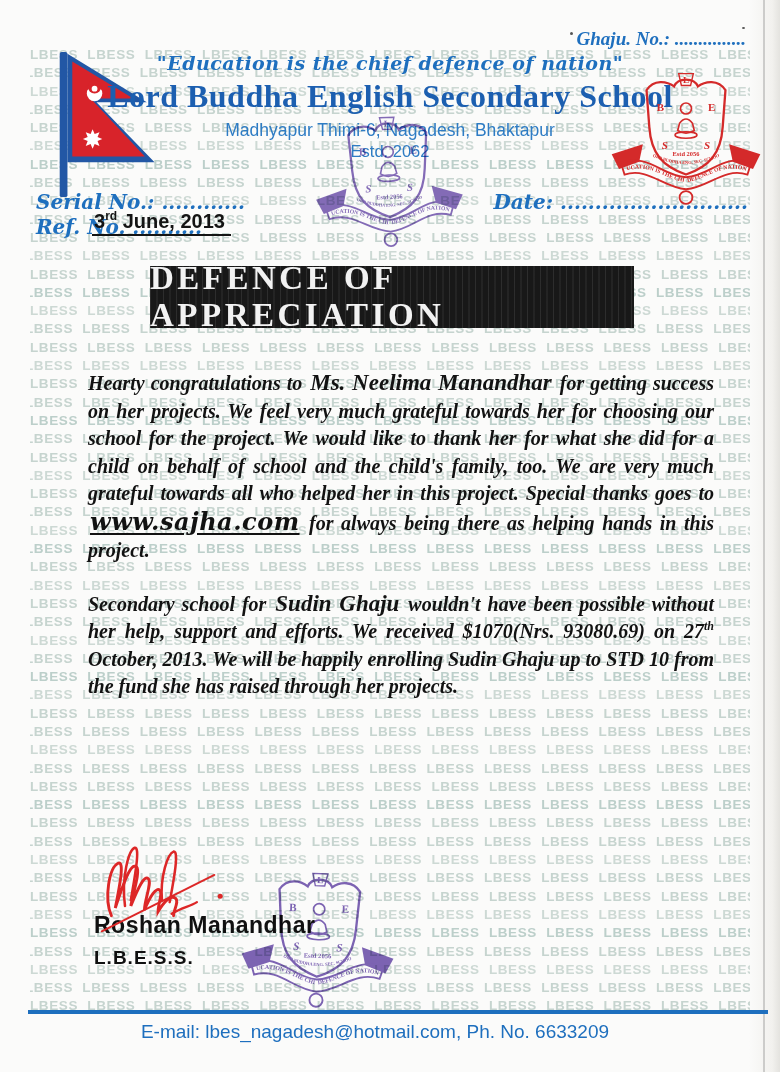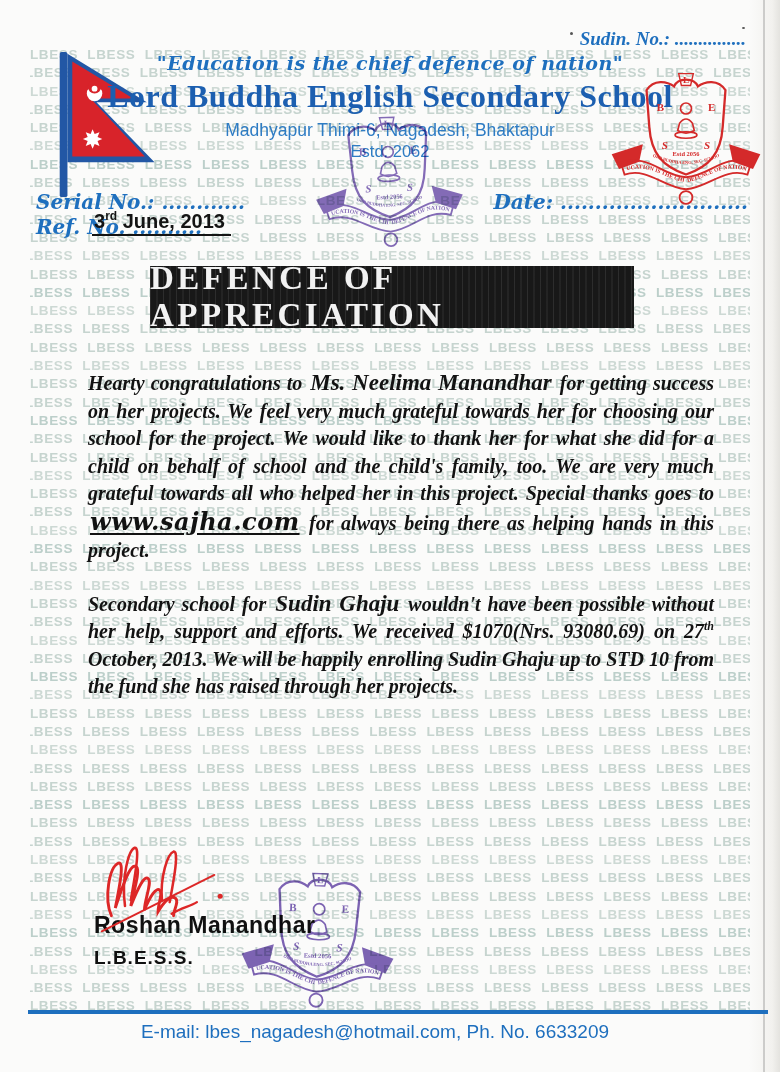--- a/index.html
+++ b/index.html
@@ -163,21 +163,21 @@
       <div class="wm-row" style="transform: translateX(0px);">LBESS LBESS LBESS LBESS LBESS LBESS LBESS LBESS LBESS LBESS LBESS LBESS LBESS LBESS LBESS </div>
       <div class="wm-row" style="transform: translateX(-5px);">LBESS LBESS LBESS LBESS LBESS LBESS LBESS LBESS LBESS LBESS LBESS LBESS LBESS LBESS LBESS </div>
       <div class="wm-row" style="transform: translateX(0px);">LBESS LBESS LBESS LBESS LBESS LBESS LBESS LBESS LBESS LBESS LBESS LBESS LBESS LBESS LBESS </div>
       <div class="wm-row" style="transform: translateX(-5px);">LBESS LBESS LBESS LBESS LBESS LBESS LBESS LBESS LBESS LBESS LBESS LBESS LBESS LBESS LBESS </div>
       <div class="wm-row" style="transform: translateX(0px);">LBESS LBESS LBESS LBESS LBESS LBESS LBESS LBESS LBESS LBESS LBESS LBESS LBESS LBESS LBESS </div>
     </div>
 
   <i class="speck speck-1"></i>
   <i class="speck speck-2"></i>
 
-  <div class="regd">Sudin. No.: ...............</div>
+  <div class="regd">Ghaju. No.: ...............</div>
 
   <svg class="flag" viewBox="0 0 110 155">
     <rect x="2" y="2" width="8" height="150" rx="2" fill="#2257a5"></rect>
     <path d="M10,4 L92,54 L40,54 L100,116 L10,116 Z" fill="#2257a5"></path>
     <path d="M15,12 L78,50 L34,50 L90,110 L15,110 Z" fill="#d8232a"></path>
     <circle cx="38" cy="45" r="8" fill="#ffffff"></circle>
     <circle cx="38" cy="38" r="7" fill="#d8232a"></circle>
     <circle cx="38" cy="40" r="3" fill="#ffffff"></circle>
     <polygon fill="#ffffff" points="46,92 41.1,94.1 43.1,99.1 38.1,97.1 36,102 33.9,97.1 28.9,99.1 30.9,94.1 26,92 30.9,89.9 28.9,84.9 33.9,86.9 36,82 38.1,86.9 43.1,84.9 41.1,89.9"></polygon>
   </svg>

